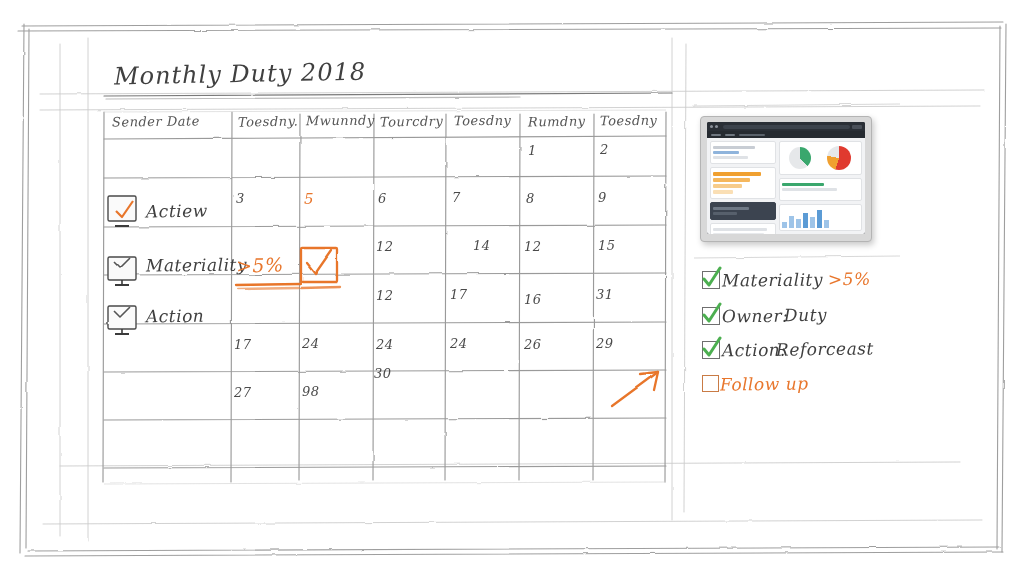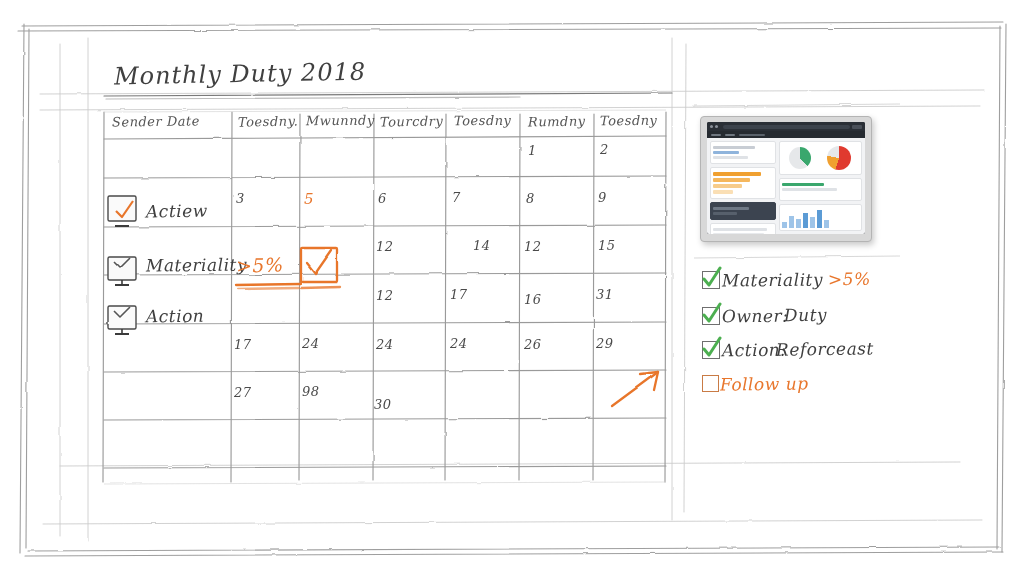--- a/index.html
+++ b/index.html
@@ -278,21 +278,21 @@
 
   <div class="hand daynum" style="left:234px; top:337px;">17</div>
   <div class="hand daynum" style="left:302px; top:336px;">24</div>
   <div class="hand daynum" style="left:376px; top:337px;">24</div>
   <div class="hand daynum" style="left:450px; top:336px;">24</div>
   <div class="hand daynum" style="left:524px; top:337px;">26</div>
   <div class="hand daynum" style="left:596px; top:336px;">29</div>
 
   <div class="hand daynum" style="left:234px; top:385px;">27</div>
   <div class="hand daynum" style="left:302px; top:384px;">98</div>
-  <div class="hand daynum" style="left:374px; top:397px;">30</div>
+  <div class="hand daynum" style="left:374px; top:366px;">30</div>
 
   <div class="hand rowlabel" style="left:146px; top:201px; transform: rotate(-0.8deg);">Actiew</div>
   <div class="hand rowlabel" style="left:146px; top:255px; transform: rotate(-0.6deg);">Materiality</div>
   <div class="hand rowlabel" style="left:146px; top:306px; transform: rotate(-0.7deg);">Action</div>
 
   <div class="hand ann" style="left:236px; top:254px; font-size:19px; transform: rotate(-1.4deg);">&gt;5%</div>
 
   <div class="browser">
     <div class="br-screen">
       <div class="br-topbar">

